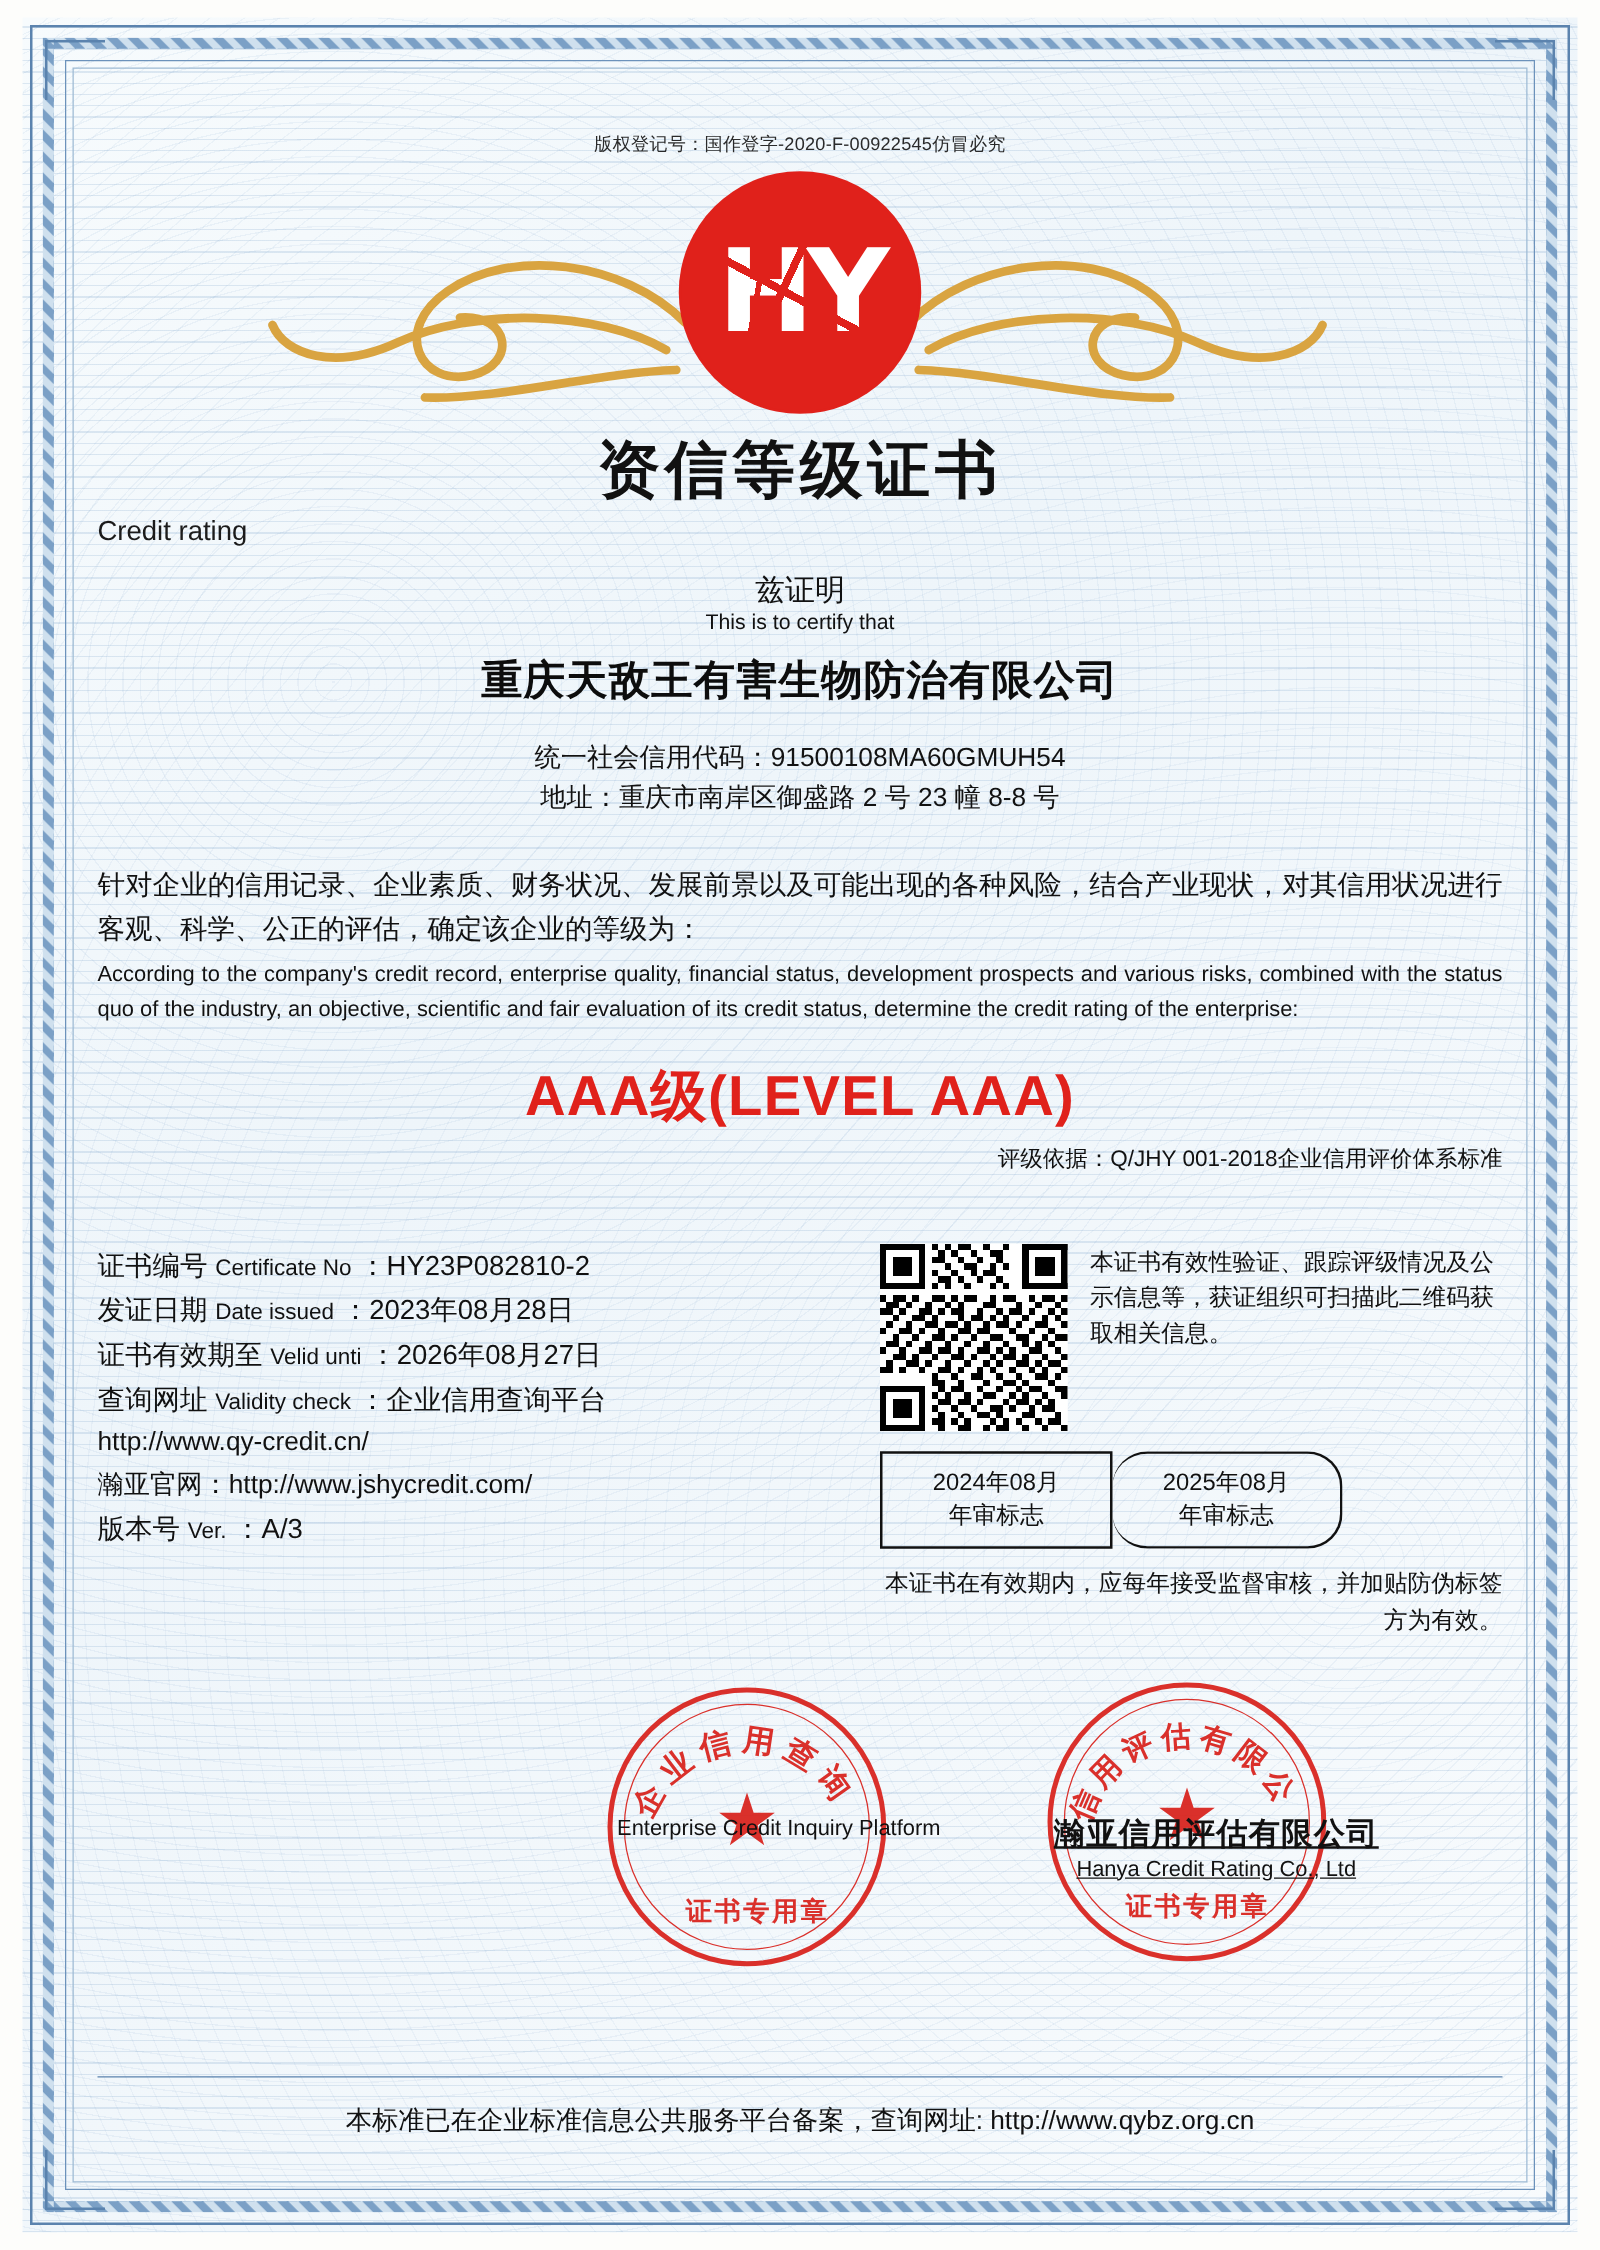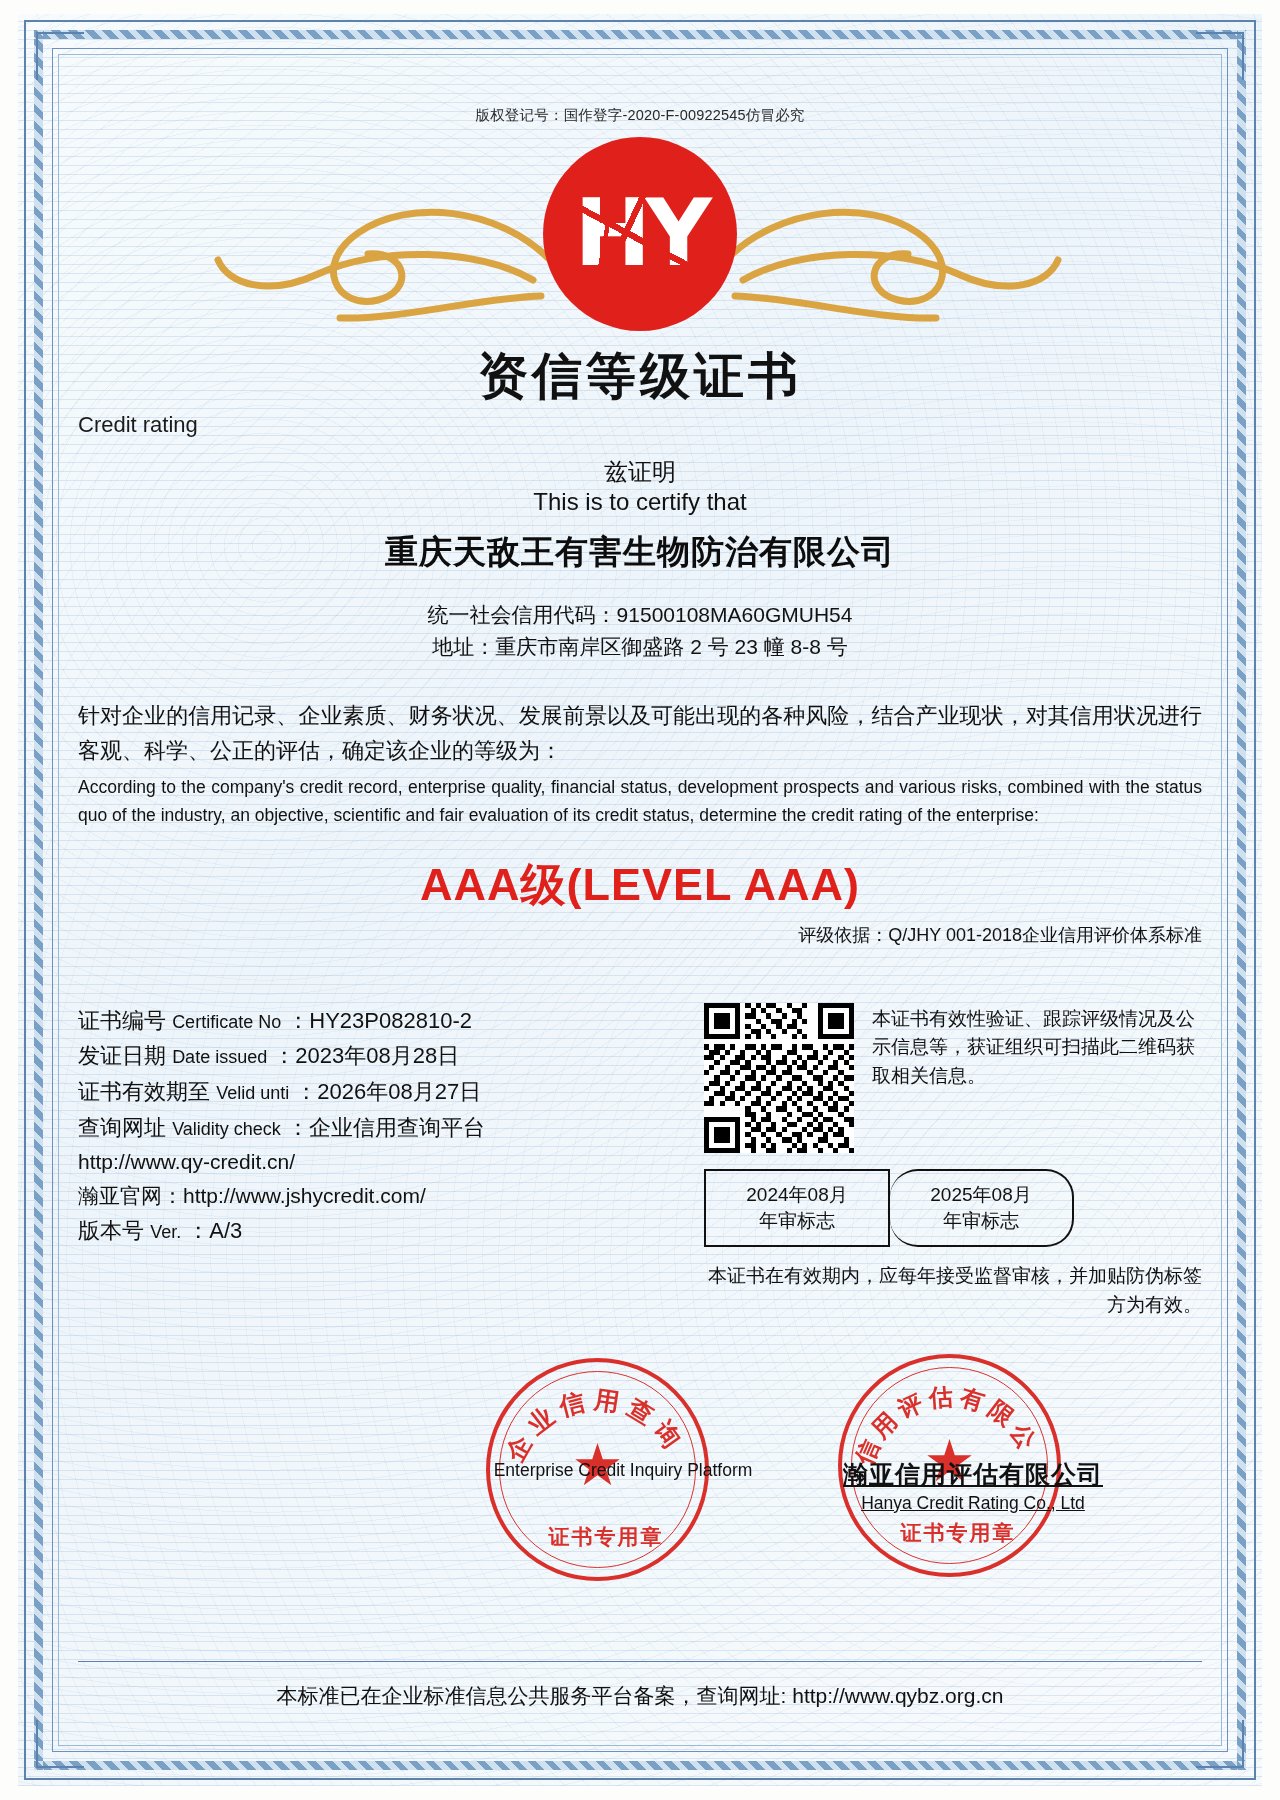--- a/index.html
+++ b/index.html
@@ -128,21 +128,21 @@
     color:#111;
     letter-spacing:4px;
     margin:14px 0 2px;
   }
   .title-en{
     text-align:left;
     font-size:22px;color:#1b1b1b;
     margin-bottom:18px;
   }
   .certify-cn{text-align:center;font-size:24px;color:#111;margin-bottom:0px;}
-  .certify-en{text-align:center;font-size:24px;color:#111;margin-bottom:14px;}
+  .certify-en{text-align:center;font-size:17px;color:#111;margin-bottom:14px;}
 
   .company{
     text-align:center;
     font-size:33px;font-weight:700;color:#0d0d0d;
     letter-spacing:1px;
     margin-bottom:24px;
   }
   .company-line{
     text-align:center;font-size:21px;color:#121212;line-height:1.5;
   }

